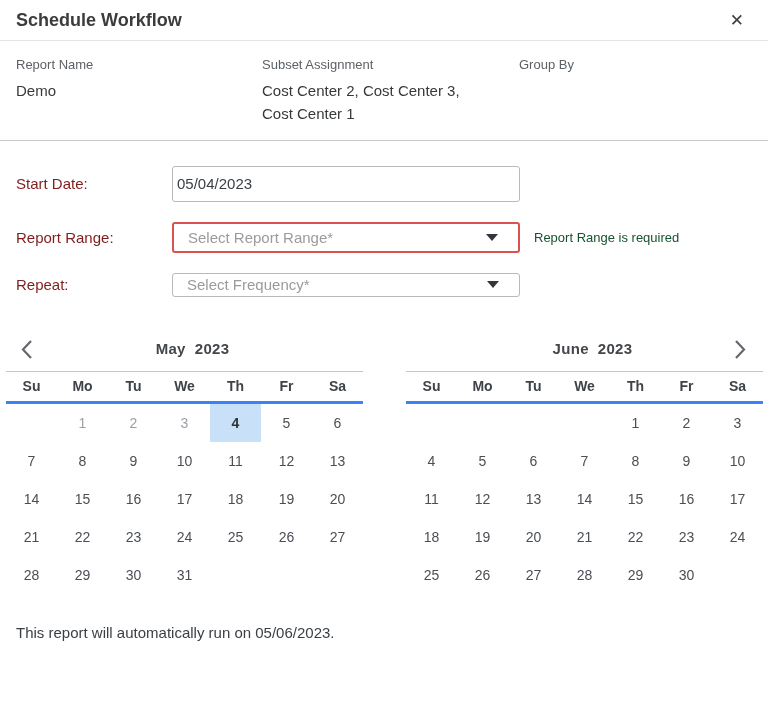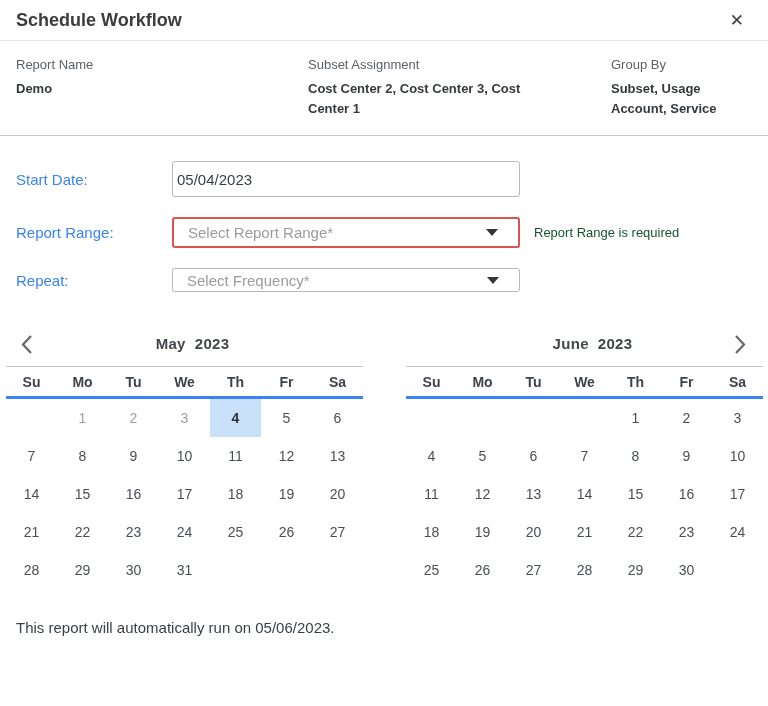--- a/index.html
+++ b/index.html
@@ -8,29 +8,29 @@
 
   
   .dlg-header { display:flex; align-items:flex-start; justify-content:space-between;
     padding:10px 16px 9px 16px; border-bottom:1px solid #e4e4e4; }
   .dlg-title { font-size:18px; font-weight:bold; color:#3c3c3c; }
   .close-btn { border:none; background:none; font-size:17px; color:#3f3f3f;
     cursor:pointer; padding:2px 8px; line-height:1; }
 
   
   .info-row { display:grid; grid-template-columns:246px 257px 1fr;
-    padding:16px 16px 14px 16px; border-bottom:1px solid #c9c9c9; min-height:95px;gap:46px; }
+    padding:16px 16px 14px 16px; border-bottom:1px solid #c9c9c9; min-height:95px; }
   .info-label { font-size:13px; color:#5c6166; margin-bottom:7px; }
-  .info-value { font-size:13px; font-weight:bold; color:#36393c; line-height:1.55; padding-right:28px; }
+  .info-value { font-size:15px; font-weight:normal; color:#36393c; line-height:1.55; padding-right:28px; }
 
   
   .form-area { padding:25px 16px 0 16px; }
   .form-row { display:flex; align-items:center; }
   .form-row + .form-row { margin-top:20px; }
-  .form-label { width:156px; font-size:15px; color:#3b82f6; flex:none; }
+  .form-label { width:156px; font-size:15px; color:#7f1d1d; flex:none; }
   .text-input { width:348px; height:36px; border:1px solid #b9b9b9; border-radius:3px;
     font-size:15px; color:#3a3f44; padding:0 4px; font-family:inherit; }
   .select-box { width:348px; height:24px; border:1px solid #b9b9b9; border-radius:3px;
     display:flex; align-items:center; justify-content:space-between;
     padding:0 14px; cursor:pointer; background:#fff; }
   .select-box.error-state { border:2px solid #d9534f; height:31px; }
   .select-placeholder { font-size:15px; color:#9b9b9b; }
   .caret { width:0; height:0; border-left:6px solid transparent; border-right:6px solid transparent;
     border-top:7px solid #33373b; margin-right:6px; }
   .error-text { font-size:13px; color:#14532d; margin-left:14px; }
@@ -71,21 +71,20 @@
   <div>
     <div class="info-label">Report Name</div>
     <div class="info-value">Demo</div>
   </div>
   <div>
     <div class="info-label">Subset Assignment</div>
     <div class="info-value">Cost Center 2, Cost Center 3, Cost Center 1</div>
   </div>
   <div>
     <div class="info-label">Group By</div>
-    <div class="info-value">Subset, Usage Account, Service</div>
   </div>
 </div>
 
 <div class="form-area">
   <div class="form-row">
     <div class="form-label">Start Date:</div>
     <input class="text-input" type="text" value="05/04/2023" style="">
   </div>
   <div class="form-row">
     <div class="form-label">Report Range:</div>

